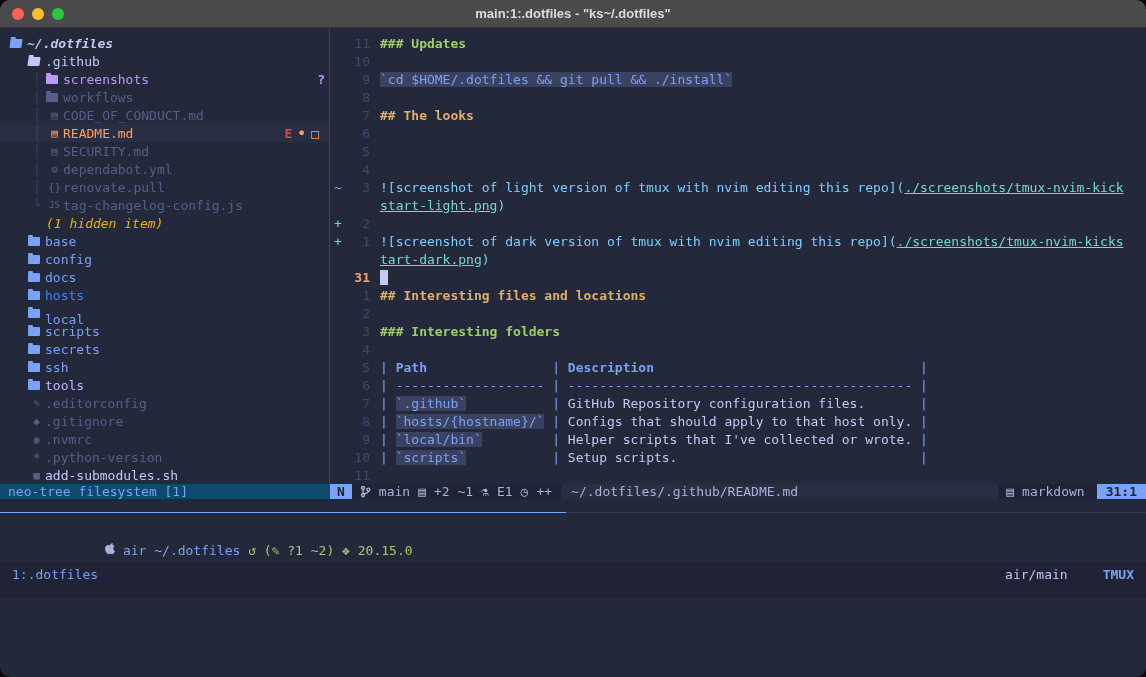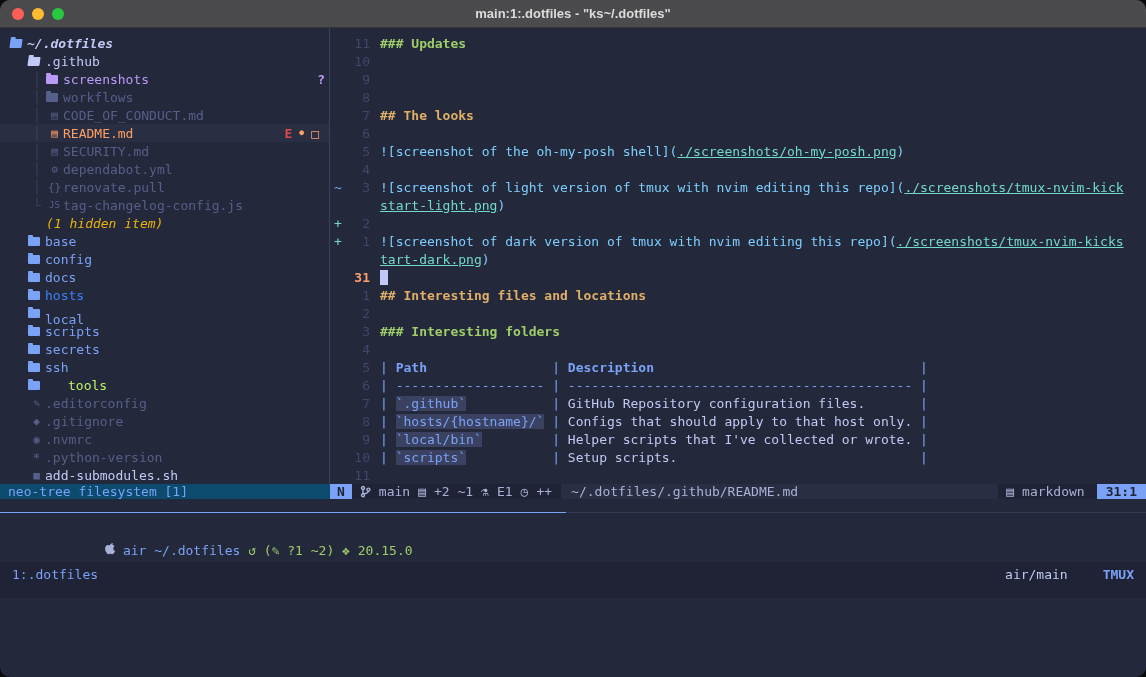--- a/index.html
+++ b/index.html
@@ -202,21 +202,21 @@
             <span class="tlabel" style="color: rgb(122, 162, 247);">secrets</span>
           </div>
           <div class="trow">
             <span class="tind" style="width: 28px;"></span>
             <span class="ticon fold" style="background: rgb(122, 162, 247);"></span>
             <span class="tlabel" style="color: rgb(122, 162, 247);">ssh</span>
           </div>
           <div class="trow">
             <span class="tind" style="width: 28px;"></span>
             <span class="ticon fold" style="background: rgb(122, 162, 247);"></span>
-            <span class="tlabel" style="color: #bef264; margin-left: 23px;">tools</span>
+            <span class="tlabel" style="color: #c4b5fd;">tools</span>
           </div>
           <div class="trow">
             <span class="tind" style="width: 28px;"></span>
             <span class="ticon" style="color: rgb(86, 95, 137);">✎</span>
             <span class="tlabel" style="color: rgb(86, 95, 137);">.editorconfig</span>
           </div>
           <div class="trow">
             <span class="tind" style="width: 28px;"></span>
             <span class="ticon" style="color: rgb(86, 95, 137);">◆</span>
             <span class="tlabel" style="color: rgb(86, 95, 137);">.gitignore</span>
@@ -247,20 +247,21 @@
           <div class="erow">
             <span class="esign"></span>
             <span class="enum">10</span>
             <span class="egap"></span>
             <span class="etext"></span>
           </div>
           <div class="erow">
             <span class="esign"></span>
             <span class="enum">9</span>
             <span class="egap"></span>
+            <span class="etext"><span class="code">`cd $HOME/.dotfiles &amp;&amp; git pull &amp;&amp; ./install`</span></span>
           </div>
           <div class="erow">
             <span class="esign"></span>
             <span class="enum">8</span>
             <span class="egap"></span>
             <span class="etext"></span>
           </div>
           <div class="erow">
             <span class="esign"></span>
             <span class="enum">7</span>
@@ -270,21 +271,20 @@
           <div class="erow">
             <span class="esign"></span>
             <span class="enum">6</span>
             <span class="egap"></span>
             <span class="etext"></span>
           </div>
           <div class="erow">
             <span class="esign"></span>
             <span class="enum">5</span>
             <span class="egap"></span>
-            <span class="etext"><span class="alt">![screenshot of the oh-my-posh shell](</span><span class="url">./screenshots/oh-my-posh.png</span><span class="alt">)</span></span>
           </div>
           <div class="erow">
             <span class="esign"></span>
             <span class="enum">4</span>
             <span class="egap"></span>
             <span class="etext"></span>
           </div>
           <div class="erow">
             <span class="esign sg-chg">~</span>
             <span class="enum">3</span>

